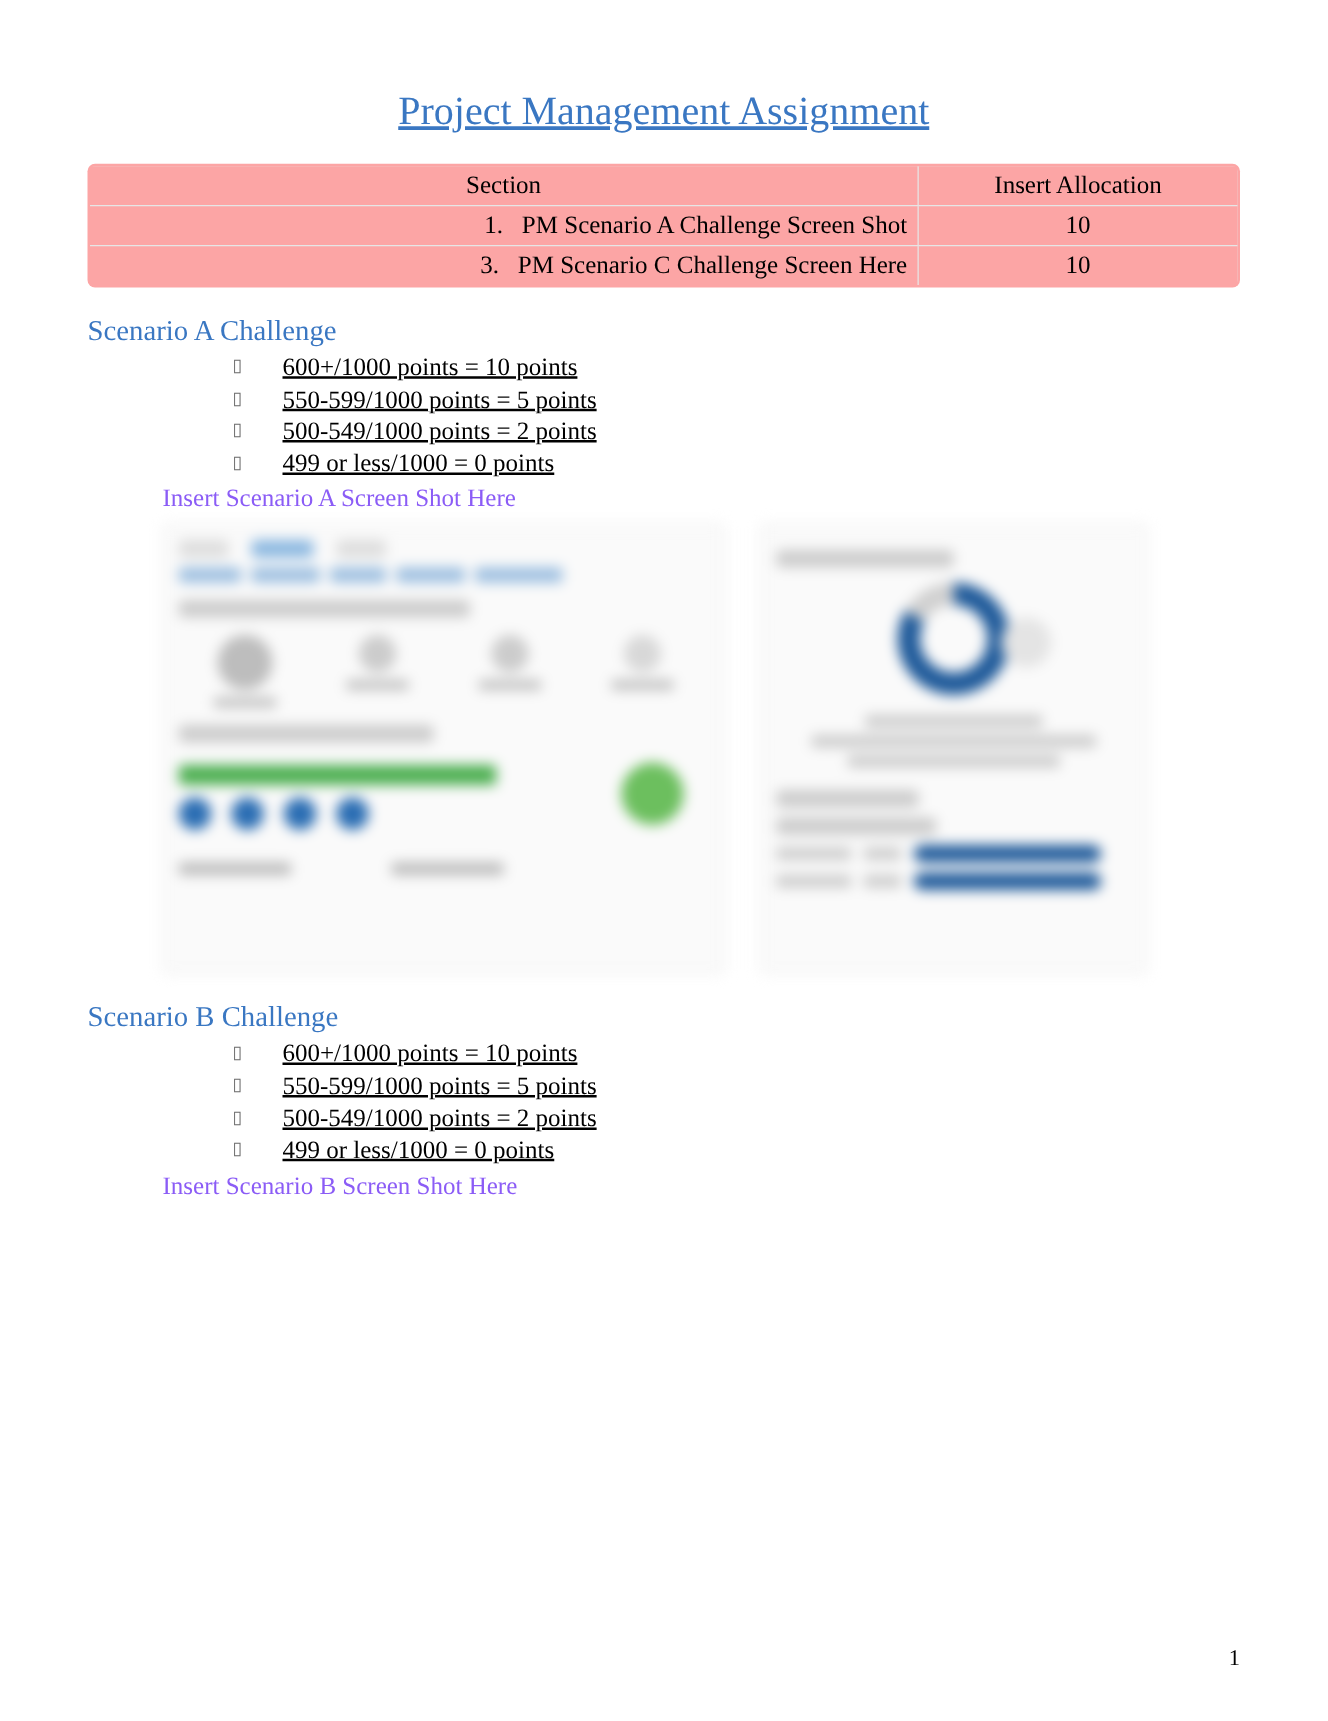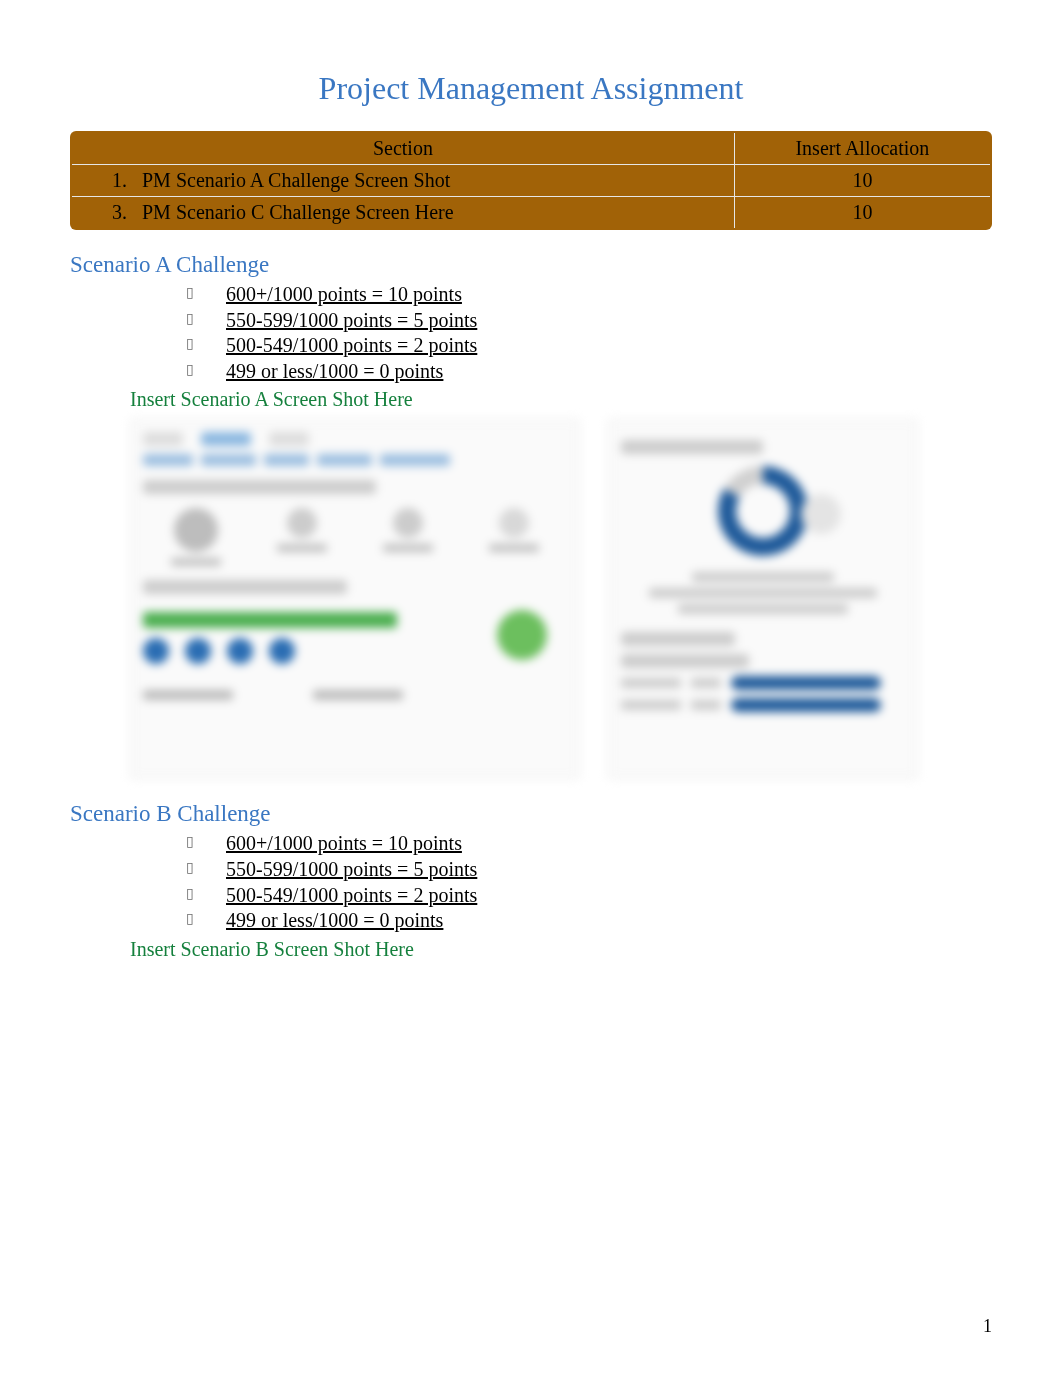--- a/index.html
+++ b/index.html
@@ -15,35 +15,37 @@
     padding: 70px 70px 40px 70px;
     position: relative;
     min-height: 1377px;
   }
   .title {
     text-align: center;
     color: #3a77c2;
     font-size: 32px;
     font-weight: 400;
     margin: 0 0 24px 0;
+    text-decoration: underline;
   }
   table.alloc {
     width: 100%;
     border-collapse: collapse;
     margin-bottom: 14px;
-    background: #a16207;
+    background: #fca5a5;
     border: 2px solid #e6e6e6;
     border-radius: 6px;
     overflow: hidden;
   }
   table.alloc th, table.alloc td {
     border: 1px solid #e6e6e6;
     padding: 4px 8px;
     font-size: 20px;
     font-weight: 400;
+    text-align: right;
   }
   table.alloc th {
     text-align: center;
     font-weight: 400;
   }
   table.alloc td.section-cell {
     padding-left: 40px;
     white-space: nowrap;
   }
   table.alloc td.points-cell {
@@ -70,21 +72,21 @@
   .scoring li::before {
     content: "\25AF";
     position: absolute;
     left: 6px;
     top: 2px;
     font-size: 14px;
     font-family: Arial, sans-serif;
     color: #6a6a6a;
   }
   .insert-text {
-    color: #15803d;
+    color: #8b5cf6;
     font-size: 20px;
     margin: 2px 0 8px 60px;
   }
   
   .shot-row {
     display: flex;
     gap: 28px;
     margin: 8px 0 6px 60px;
   }
   .shot {

